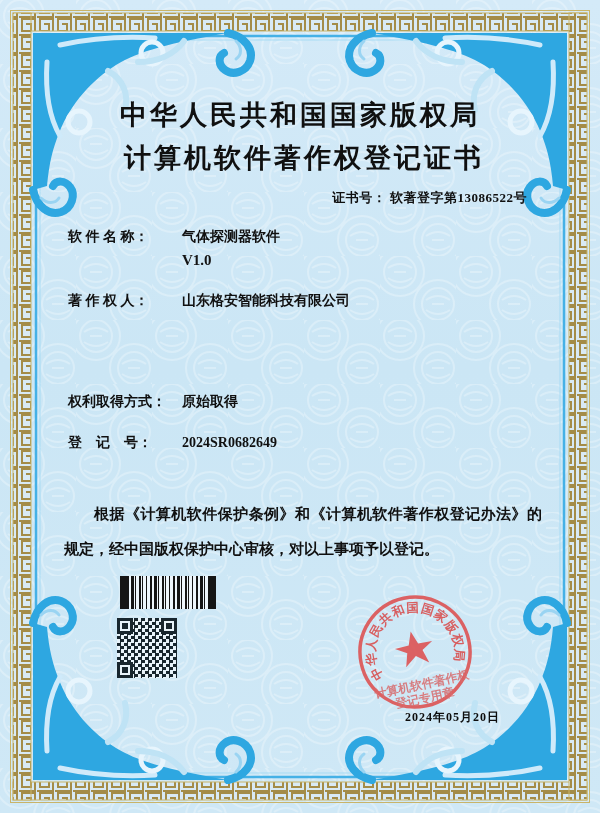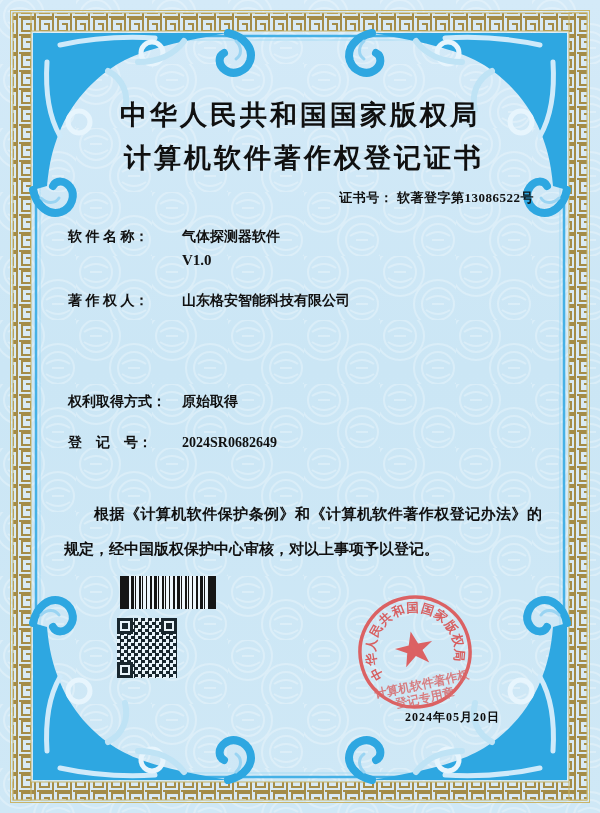--- a/index.html
+++ b/index.html
@@ -15,21 +15,21 @@
 
   .authority {
     top:97px; left:0; width:600px; text-align:center;
     font-size:27px; font-weight:700; letter-spacing:3px; color:#101010;
   }
   .cert-title {
     top:140px; left:0; width:600px; text-align:center;
     font-size:27px; font-weight:700; letter-spacing:3px; color:#101010;padding-left:8px;
   }
   .cert-no {
-    top:189px; right:66px; font-size:13px; font-weight:700; color:#101010;
+    top:189px; right:73px; font-size:13px; font-weight:700; color:#101010;
     letter-spacing:0.5px;
   }
   .row { left:68px; font-size:14px; font-weight:700; color:#101010; }
   .row .lbl { display:inline-block; width:114px; }
   .row .val { }
   .version-line { left:182px; font-size:15px; font-weight:700; }
   .statement {
     left:64px; top:497px; width:478px;
     font-size:15px; font-weight:700; line-height:35px;
     text-align:justify; text-indent:2em; color:#101010;

